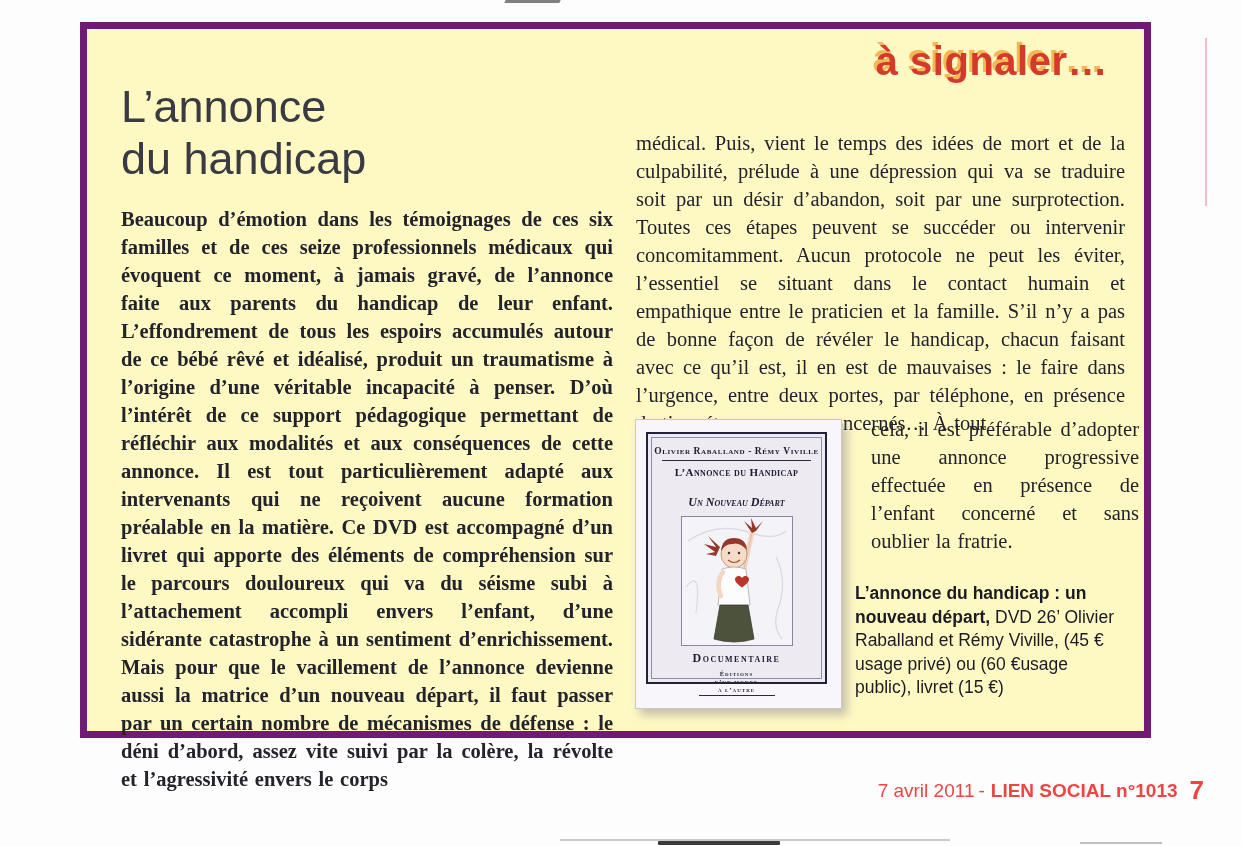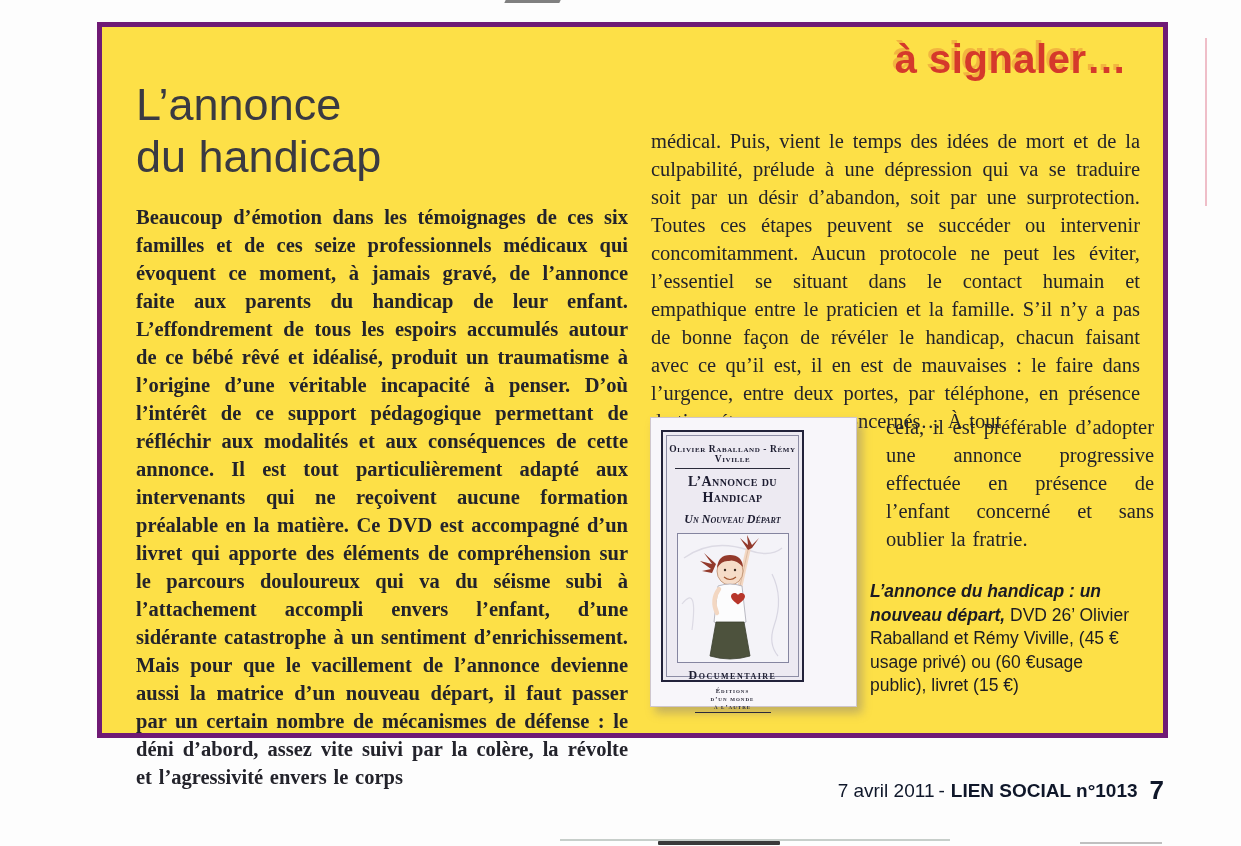--- a/index.html
+++ b/index.html
@@ -3,22 +3,22 @@
 <meta charset="utf-8">
 <style>
   html,body{margin:0;padding:0;}
   body{
     width:1241px;height:846px;position:relative;overflow:hidden;
     background:#fdfdfd;
     font-family:"Liberation Sans",sans-serif;
   }
   
   .panel{
-    position:absolute;left:97px;top:22px;width:1071px;height:716px;
-    background:#fde047;border:5px solid #701a75;box-sizing:border-box;
+    position:absolute;left:80px;top:22px;width:1071px;height:716px;
+    background:#fef9c3;border:7px solid #701a75;box-sizing:border-box;
   }
   .signaler{
     position:absolute;top:10px;right:36px;
     font-size:40px;font-weight:bold;letter-spacing:.5px;
     color:#d5392b;text-shadow:-3px -3px 0 rgba(240,173,62,.85);
   }
   .article-title{
     position:absolute;left:34px;top:52px;
     font-size:45px;line-height:52px;font-weight:400;color:#3a3a42;
   }
@@ -30,53 +30,53 @@
   .col-left-body{position:absolute;left:34px;top:176px;width:492px;font-weight:bold;}
   .col-right-p1{position:absolute;left:549px;top:100px;width:489px;}
   .col-right-p2{position:absolute;left:768px;top:386px;width:268px;margin-left:16px;}
   
   .dvd-backing{
     position:absolute;left:548px;top:390px;width:205px;height:288px;
     background:#f8f6fa;border:1px solid #cfc6cd;
     box-shadow:5px 6px 9px rgba(110,105,130,.4);
   }
   .dvd-cover{
-    position:absolute;left:10px;top:12px;width:143px;height:252px;
+    position:absolute;left:10px;top:12px;width:181px;height:252px;
     background:#edeaf2;border:2px solid #22223a;box-sizing:border-box;
   }
   .dvd-inner{
     position:absolute;left:3px;top:3px;right:3px;bottom:3px;
     border:1px solid #8d8da5;text-align:center;
     font-family:"Liberation Serif","DejaVu Serif",serif;color:#1c1c30;
   }
   .dvd-authors{margin-top:8px;font-size:9.5px;font-weight:bold;font-variant:small-caps;letter-spacing:.6px;}
   .dvd-rule{width:88%;height:1px;background:#2a2a3a;margin:4px auto 5px;}
-  .dvd-title{font-size:14px;font-weight:bold;font-variant:small-caps;letter-spacing:.4px;}
-  .dvd-subtitle{font-size:12px;font-weight:bold;font-style:italic;font-variant:small-caps;margin-top:6px;}
+  .dvd-title{font-size:11px;font-weight:bold;font-variant:small-caps;letter-spacing:.4px;}
+  .dvd-subtitle{font-size:12px;font-weight:bold;font-style:italic;font-variant:small-caps;margin-top:17px;}
   .dvd-frame{
     width:110px;height:128px;margin:6px auto 5px;border:1px solid #8585a0;
     background:#f4f3f8;position:relative;overflow:hidden;
   }
   .dvd-frame svg{display:block;width:100%;height:100%;}
   .dvd-genre{font-size:12px;font-weight:bold;font-variant:small-caps;letter-spacing:1.5px;}
   .dvd-pub{
     margin:4px auto 0;width:76px;font-size:6.5px;line-height:8px;
     font-weight:bold;letter-spacing:1px;font-variant:small-caps;color:#2a2a3a;
     border-bottom:1px solid #2a2a3a;padding-bottom:1px;
   }
   
   .caption{
     position:absolute;left:768px;top:553px;width:274px;
     font-size:17.5px;line-height:23.5px;color:#1b1b24;
   }
-  .caption-lead{font-weight:bold;font-style:italic;}
+  .caption-lead{font-weight:bold;}
   
   .footer{
-    position:absolute;left:646px;top:775px;width:518px;
-    text-align:right;font-size:19px;color:#0f172a;white-space:nowrap;
+    position:absolute;left:686px;top:775px;width:518px;
+    text-align:right;font-size:19px;color:#ef4444;white-space:nowrap;
   }
   .footer-date{margin-right:4px;}
   .footer-sep{margin-right:6px;}
   .footer-journal{font-weight:bold;margin-right:12px;}
   .footer-page{font-size:26px;font-weight:bold;vertical-align:-2px;}
   
   .artifact{position:absolute;}
   .art-top{left:505px;top:0;width:55px;height:3px;background:#555;opacity:.75;transform:skewX(-25deg);}
   .art-bottom-bar{left:658px;top:841px;width:122px;height:4px;background:#3a3a3a;border-radius:1px;}
   .art-bottom-line{left:560px;top:839px;width:390px;height:2px;background:#b9c2bd;opacity:.8;}

